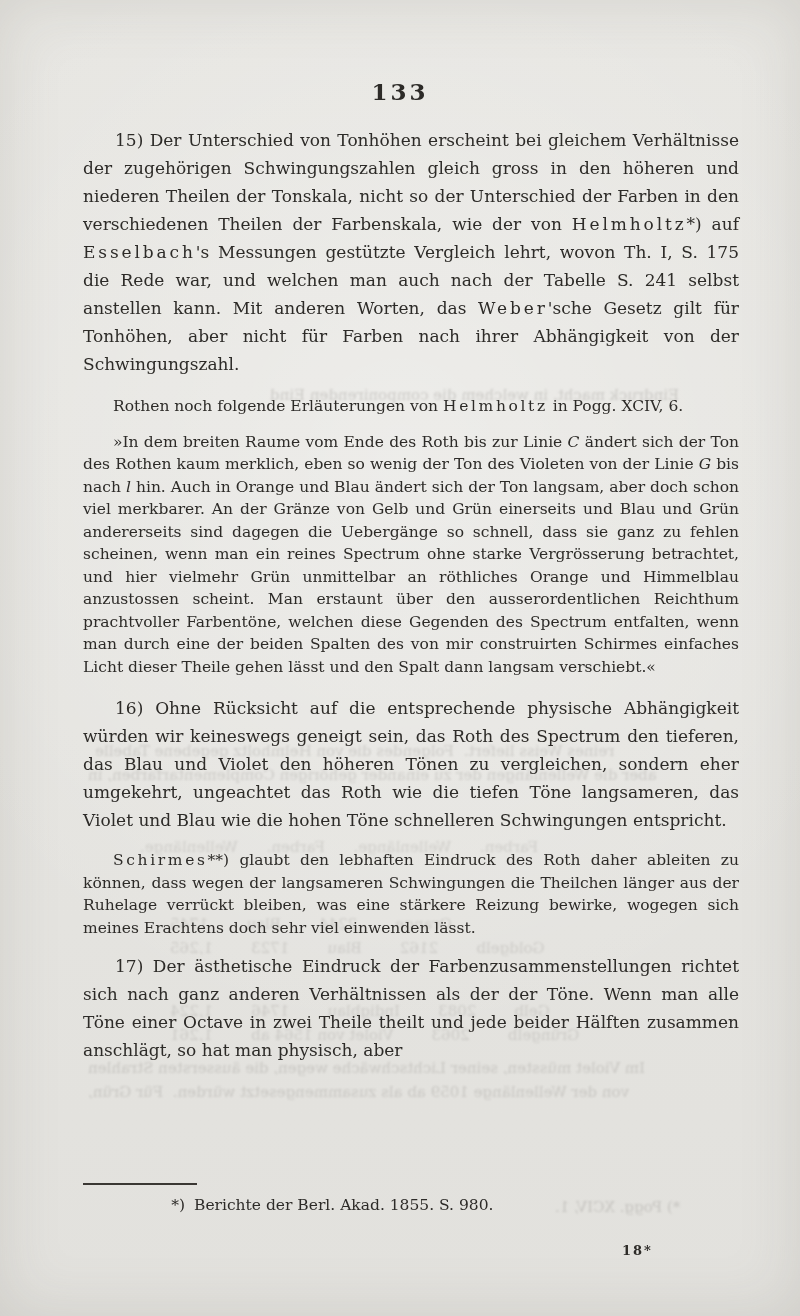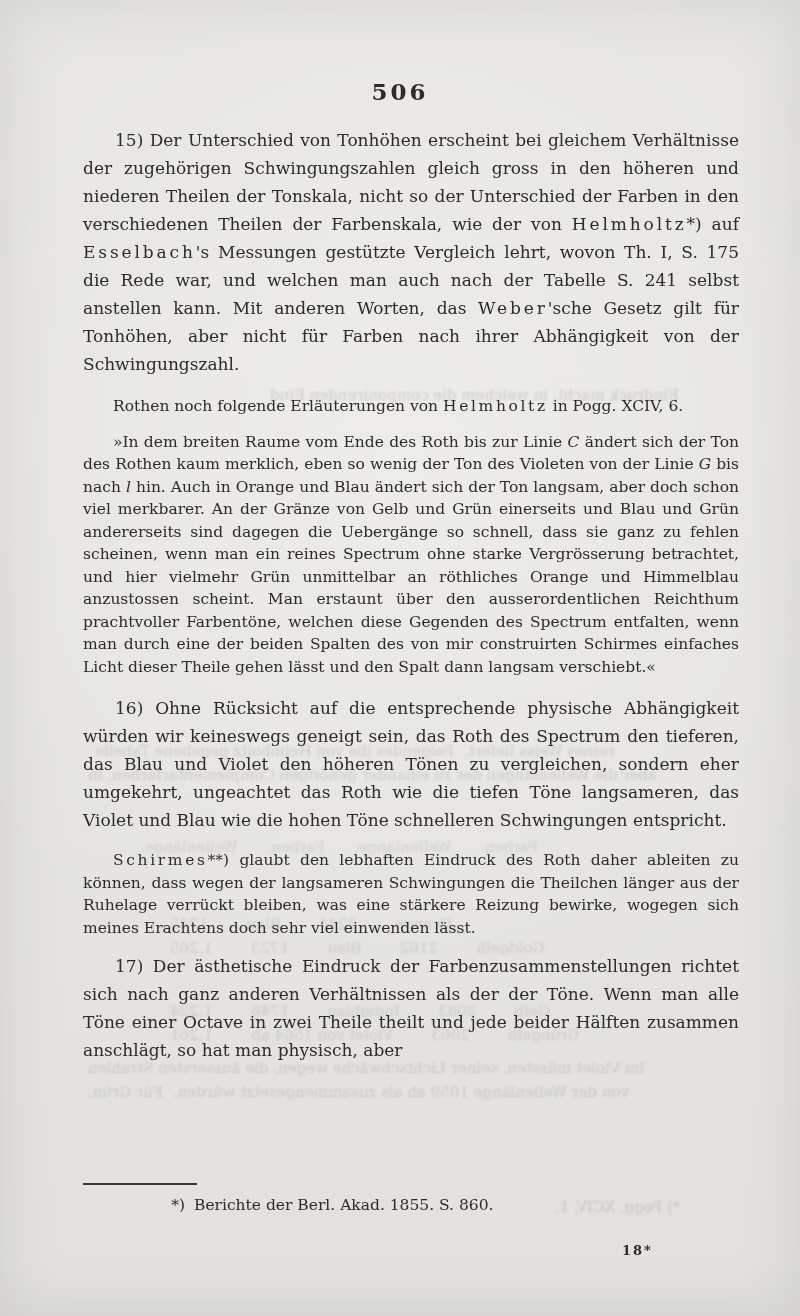--- a/index.html
+++ b/index.html
@@ -100,32 +100,32 @@
       <div class="bleed">Farben.      Wellenlänge.      Farben.      Wellenlänge.</div>
       <div class="bleed">Orange        2244        Blau        1745</div>
       <div class="bleed">Goldgelb        2162        Blau        1723        1,265</div>
       <div class="bleed">Gelb        2083        Indigblau        1746        1,224</div>
       <div class="bleed">Grüngelb        2063        Violet von 1564 ab        1,261</div>
       <div class="bleed">Im Violet müssten, seiner Lichtschwäche wegen, die äussersten Strahlen</div>
       <div class="bleed">von der Wellenlänge 1059 ab als zusammengesetzt würden.  Für Grün,</div>
       <div class="bleed">*) Pogg. XCIV, 1.</div>
     </div>
 
-  <div class="page-number">506</div>
+  <div class="page-number">133</div>
 
   <div class="text-column">
       <p class="body"><span class="">15) Der Unterschied von Tonhöhen erscheint bei gleichem Verhältnisse der zugehörigen Schwingungszahlen gleich gross in den höheren und niederen Theilen der Tonskala, nicht so der Unterschied der Farben in den verschiedenen Theilen der Farbenskala, wie der von </span><span class="sp">Helmholtz</span><span class="">*) auf </span><span class="sp">Esselbach</span><span class="">'s Messungen gestützte Vergleich lehrt, wovon Th. I, S. 175 die Rede war, und welchen man auch nach der Tabelle S. 241 selbst anstellen kann. Mit anderen Worten, das </span><span class="sp">Weber</span><span class="">'sche Gesetz gilt für Tonhöhen, aber nicht für Farben nach ihrer Abhängigkeit von der Schwingungszahl.</span></p>
       <p class="small"><span class="">Rothen noch folgende Erläuterungen von </span><span class="sp">Helmholtz</span><span class=""> in Pogg. XCIV, 6.</span></p>
       <p class="small"><span class="">»In dem breiten Raume vom Ende des Roth bis zur Linie </span><span class=" it">C</span><span class=""> ändert sich der Ton des Rothen kaum merklich, eben so wenig der Ton des Violeten von der Linie </span><span class=" it">G</span><span class=""> bis nach </span><span class=" it">l</span><span class=""> hin.  Auch in Orange und Blau ändert sich der Ton langsam, aber doch schon viel merkbarer.  An der Gränze von Gelb und Grün einerseits und Blau und Grün andererseits sind dagegen die Uebergänge so schnell, dass sie ganz zu fehlen scheinen, wenn man ein reines Spectrum ohne starke Vergrösserung betrachtet, und hier vielmehr Grün unmittelbar an röthliches Orange und Himmelblau anzustossen scheint.  Man erstaunt über den ausserordentlichen Reichthum prachtvoller Farbentöne, welchen diese Gegenden des Spectrum entfalten, wenn man durch eine der beiden Spalten des von mir construirten Schirmes einfaches Licht dieser Theile gehen lässt und den Spalt dann langsam verschiebt.«</span></p>
       <p class="body"><span class="">16) Ohne Rücksicht auf die entsprechende physische Abhängigkeit würden wir keineswegs geneigt sein, das Roth des Spectrum den tieferen, das Blau und Violet den höheren Tönen zu vergleichen, sondern eher umgekehrt, ungeachtet das Roth wie die tiefen Töne langsameren, das Violet und Blau wie die hohen Töne schnelleren Schwingungen entspricht.</span></p>
       <p class="small"><span class="sp">Schirmes</span><span class="">**) glaubt den lebhaften Eindruck des Roth daher ableiten zu können, dass wegen der langsameren Schwingungen die Theilchen länger aus der Ruhelage verrückt bleiben, was eine stärkere Reizung bewirke, wogegen sich meines Erachtens doch sehr viel einwenden lässt.</span></p>
       <p class="body"><span class="">17) Der ästhetische Eindruck der Farbenzusammenstellungen richtet sich nach ganz anderen Verhältnissen als der der Töne. Wenn man alle Töne einer Octave in zwei Theile theilt und jede beider Hälften zusammen anschlägt, so hat man physisch, aber</span></p>
     </div>
 
   <div class="footnotes">
     <div class="fn-rule"></div>
     <p class="fn">
-      <span class="fn-marker">*)</span><span class="fn-text">Berichte der Berl. Akad. 1855. S. 860.</span>
+      <span class="fn-marker">*)</span><span class="fn-text">Berichte der Berl. Akad. 1855. S. 980.</span>
     </p>
   </div>
 
   <div class="signature">18*</div>
 </div>
 
 </body></html>

